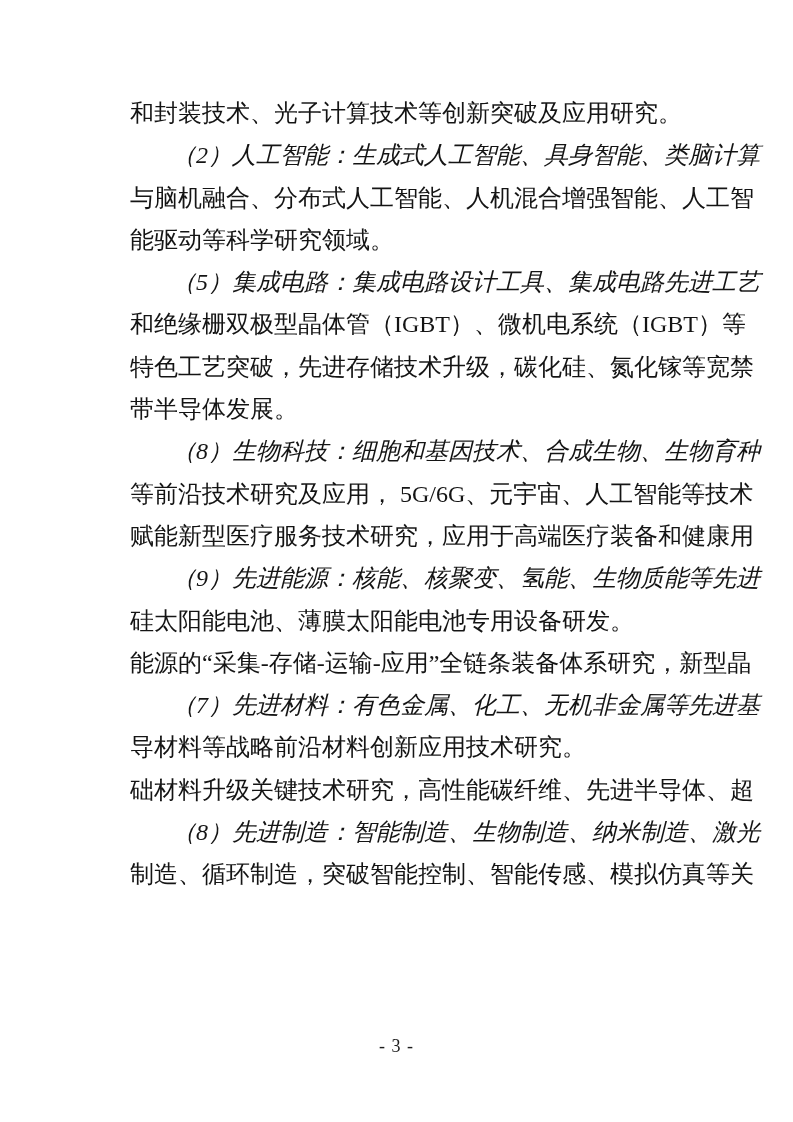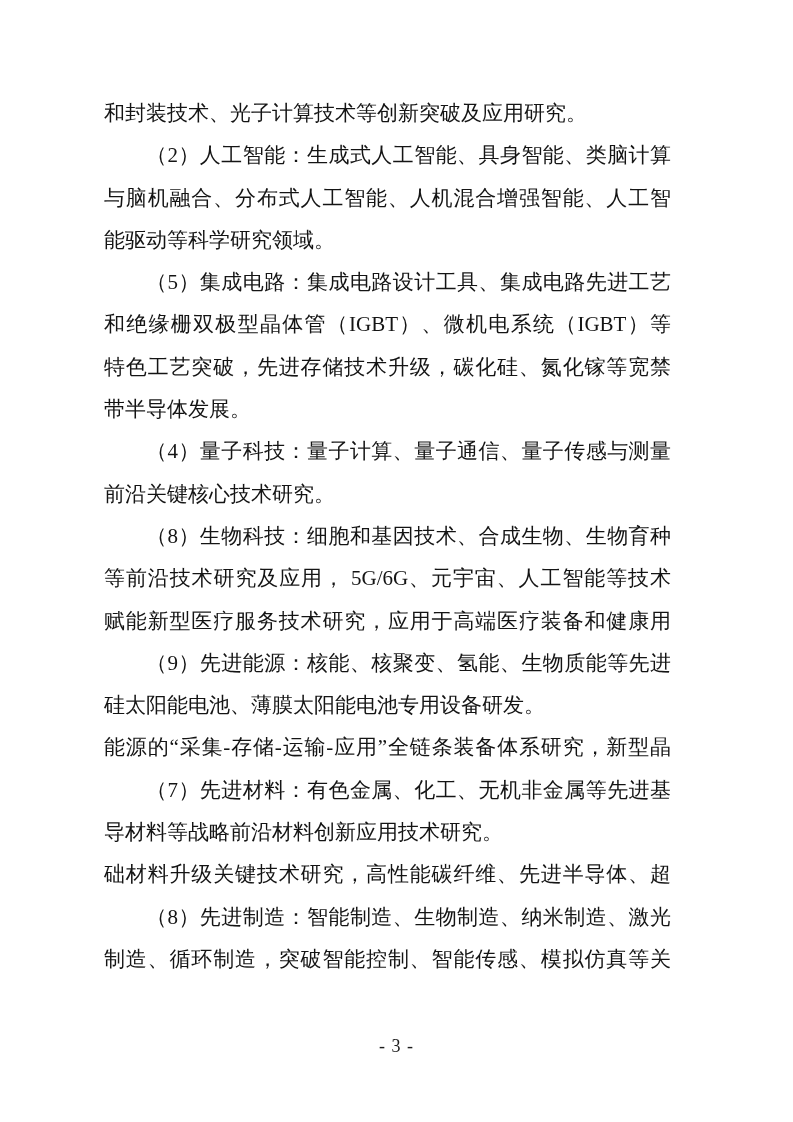--- a/index.html
+++ b/index.html
@@ -10,40 +10,41 @@
     font-family: "Liberation Serif", "DejaVu Serif", serif;
   }
   .page {
     position: relative;
     width: 793px; height: 1122px;
     background: #ffffff;
     color: #141414;
   }
   .text-block {
     position: absolute;
-    left: 104px;
+    left: 130px;
     top: 92px;
     width: 567px;
-    font-size: 21px;
+    font-size: 24px;
     line-height: 42.3px;
     color: #141414;
   }
   .paragraph { display: block; }
   .line {
     display: block;
     text-align: justify;
     text-align-last: justify;
     white-space: nowrap;
     letter-spacing: 0;
   }
   .line.end {
     text-align-last: left;
   }
   .line.indent {
     padding-left: 42px;
+    font-style: italic;
   }
   .page-number {
     position: absolute;
     left: 0; right: 0;
     top: 1036px;
     text-align: center;
     font-size: 18px;
     color: #1d1d1d;
     letter-spacing: 1px;
   }
@@ -61,24 +62,20 @@
         <div class="line">与脑机融合、分布式人工智能、人机混合增强智能、人工智</div>
         <div class="line end">能驱动等科学研究领域。</div>
       </div>
       <div class="paragraph">
         <div class="line indent">（5）集成电路：集成电路设计工具、集成电路先进工艺</div>
         <div class="line">和绝缘栅双极型晶体管（IGBT）、微机电系统（IGBT）等</div>
         <div class="line">特色工艺突破，先进存储技术升级，碳化硅、氮化镓等宽禁</div>
         <div class="line end">带半导体发展。</div>
       </div>
       <div class="paragraph">
-        <div class="line indent">（4）量子科技：量子计算、量子通信、量子传感与测量</div>
-        <div class="line end">前沿关键核心技术研究。</div>
-      </div>
-      <div class="paragraph">
         <div class="line indent">（8）生物科技：细胞和基因技术、合成生物、生物育种</div>
         <div class="line">等前沿技术研究及应用， 5G/6G、元宇宙、人工智能等技术</div>
         <div class="line">赋能新型医疗服务技术研究，应用于高端医疗装备和健康用</div>
       </div>
       <div class="paragraph">
         <div class="line indent">（9）先进能源：核能、核聚变、氢能、生物质能等先进</div>
         <div class="line end">硅太阳能电池、薄膜太阳能电池专用设备研发。</div>
         <div class="line">能源的“采集-存储-运输-应用”全链条装备体系研究，新型晶</div>
       </div>
       <div class="paragraph">

